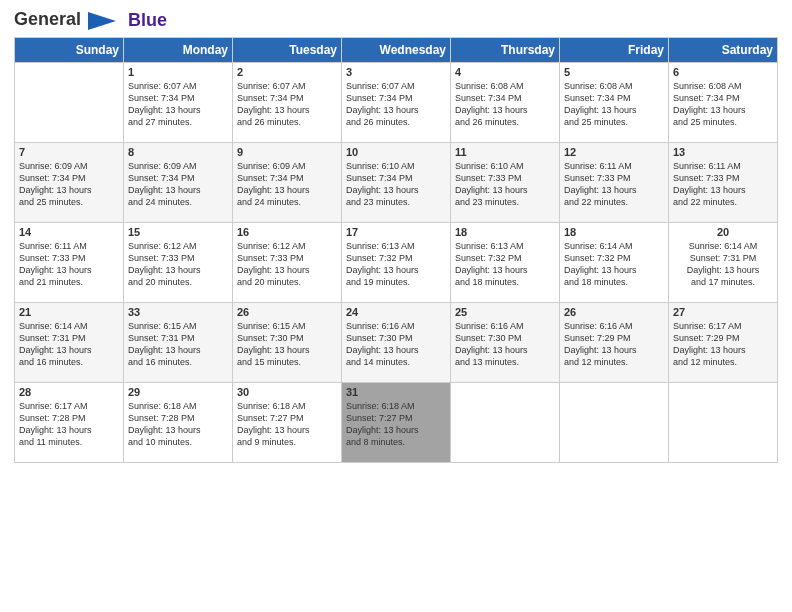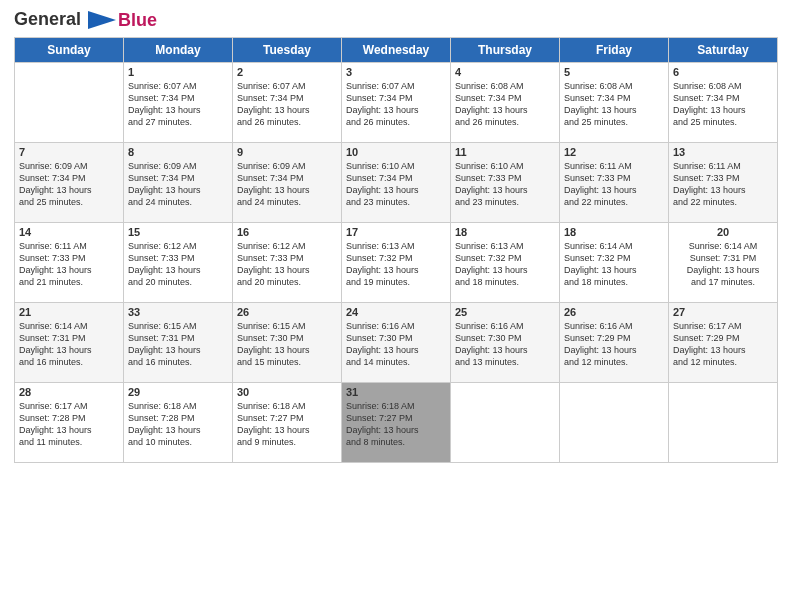--- a/index.html
+++ b/index.html
@@ -49,21 +49,21 @@
       width: 100%;
       border-collapse: collapse;
       border: 1px solid #ccc;
     }
     .calendar th {
       background-color: #2a6ab5;
       color: #fff;
       font-size: 12px;
       font-weight: bold;
       padding: 5px 4px;
-      text-align: center;
+      text-align: right;
       border: 1px solid #ccc;
     }
     .calendar td {
       border: 1px solid #ccc;
       vertical-align: top;
       padding: 3px 4px;
       font-size: 9.5px;
       color: #333;
       width: calc(100% / 7);
       height: 80px;
@@ -89,28 +89,28 @@
     .empty-cell {
       background: #f9f9f9;
     }
   </style>
 </head>
 <body>
 
 <div class="page">
   <div class="header">
     <div class="logo">
-      <div style="display:flex;align-items:flex-start;">
+      <div style="display:flex;align-items:center;">
         <div style="font-size:18px;font-weight:bold;line-height:1;">
           <span class="logo-general">General</span>
           <svg class="logo-icon" viewBox="0 0 28 18" xmlns="http://www.w3.org/2000/svg" style="display:inline-block;vertical-align:middle;margin-left:2px;">
             <polygon points="0,18 28,9 0,0" fill="#1a5fb4"></polygon>
           </svg>
         </div>
-        <div style="font-size:18px;font-weight:bold;color:#be185d;margin-left:2px;">
+        <div style="font-size:18px;font-weight:bold;color:#4c1d95;margin-left:12px;">
           <span>Blue</span>
         </div>
       </div>
     </div>
     <div class="title-block">
       <div class="month-title"></div>
       <div class="location"></div>
     </div>
   </div>
 

